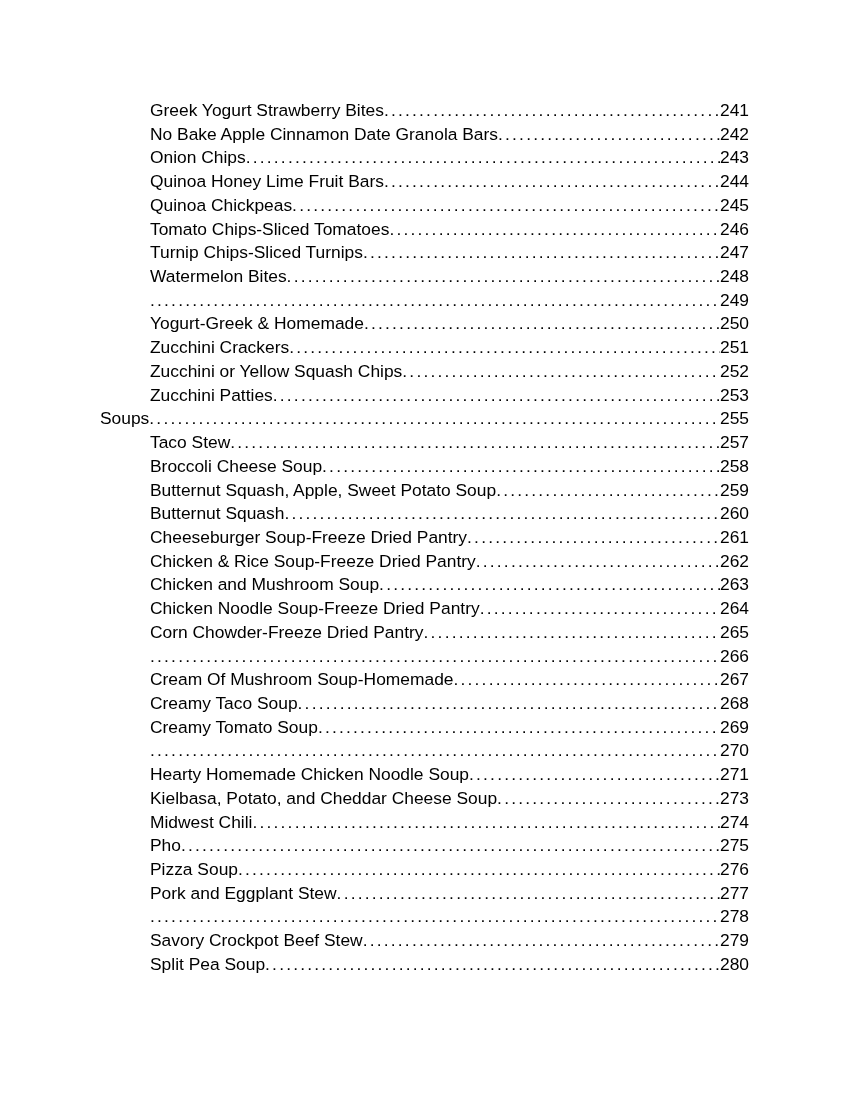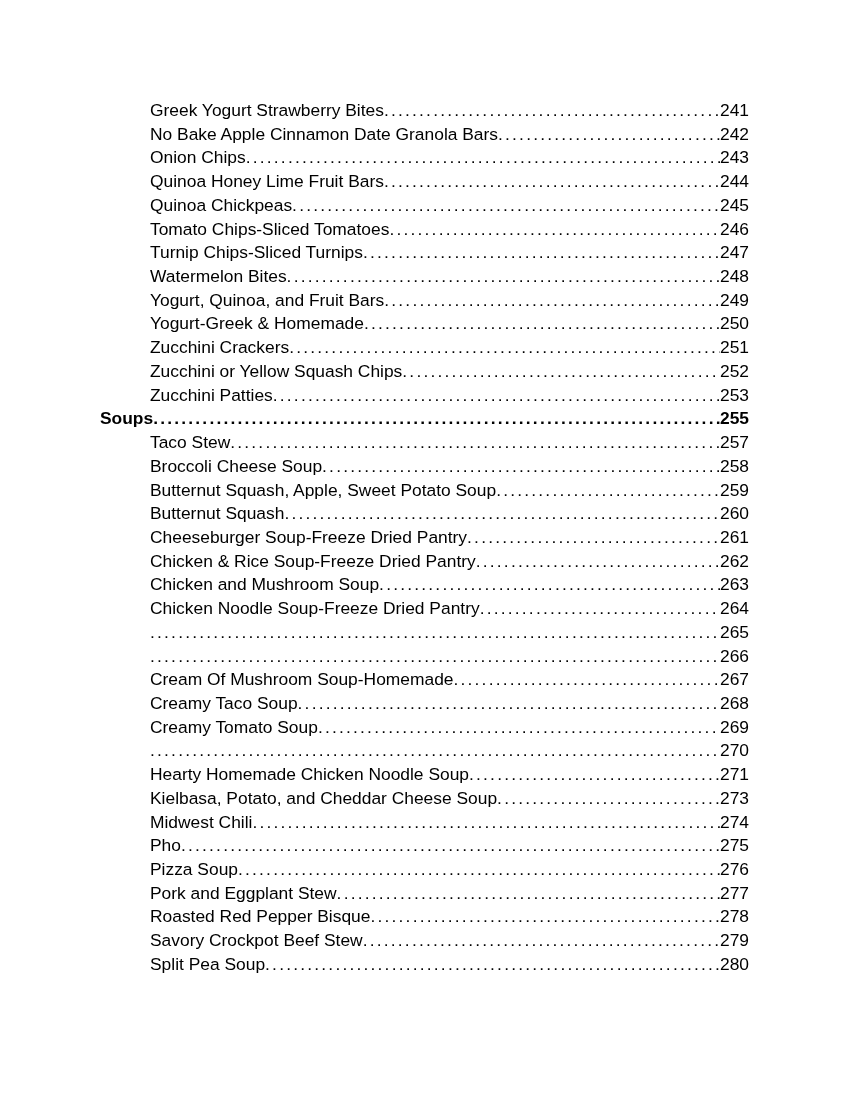--- a/index.html
+++ b/index.html
@@ -27,21 +27,21 @@
     right: 101px;
   }
   .toc-row {
     display: flex;
     align-items: baseline;
     line-height: 23.72px;
     font-size: 17.4px;
     white-space: nowrap;
   }
   .toc-row.level-1 {
-    font-weight: bold;
+    font-weight: normal;
   }
   .toc-row.level-2 {
     padding-left: 50px;
   }
   .toc-label {
     flex: 0 0 auto;
   }
   .toc-dots {
     flex: 1 1 auto;
     overflow: hidden;
@@ -94,21 +94,20 @@
     <span class="toc-label">Turnip Chips-Sliced Turnips</span>
     <span class="toc-dots" aria-hidden="true">........................................................................................................................................................................................................</span>
     <span class="toc-page">247</span>
   </div>
       <div class="toc-row level-2">
     <span class="toc-label">Watermelon Bites</span>
     <span class="toc-dots" aria-hidden="true">........................................................................................................................................................................................................</span>
     <span class="toc-page">248</span>
   </div>
       <div class="toc-row level-2">
-    <span class="toc-label">Yogurt, Quinoa, and Fruit Bars</span>
     <span class="toc-dots" aria-hidden="true">........................................................................................................................................................................................................</span>
     <span class="toc-page">249</span>
   </div>
       <div class="toc-row level-2">
     <span class="toc-label">Yogurt-Greek &amp; Homemade</span>
     <span class="toc-dots" aria-hidden="true">........................................................................................................................................................................................................</span>
     <span class="toc-page">250</span>
   </div>
       <div class="toc-row level-2">
     <span class="toc-label">Zucchini Crackers</span>
@@ -164,20 +163,21 @@
     <span class="toc-label">Chicken and Mushroom Soup</span>
     <span class="toc-dots" aria-hidden="true">........................................................................................................................................................................................................</span>
     <span class="toc-page">263</span>
   </div>
       <div class="toc-row level-2">
     <span class="toc-label">Chicken Noodle Soup-Freeze Dried Pantry</span>
     <span class="toc-dots" aria-hidden="true">........................................................................................................................................................................................................</span>
     <span class="toc-page">264</span>
   </div>
       <div class="toc-row level-2">
+    <span class="toc-label">Corn Chowder-Freeze Dried Pantry</span>
     <span class="toc-dots" aria-hidden="true">........................................................................................................................................................................................................</span>
     <span class="toc-page">265</span>
   </div>
       <div class="toc-row level-2">
     <span class="toc-dots" aria-hidden="true">........................................................................................................................................................................................................</span>
     <span class="toc-page">266</span>
   </div>
       <div class="toc-row level-2">
     <span class="toc-label">Cream Of Mushroom Soup-Homemade</span>
     <span class="toc-dots" aria-hidden="true">........................................................................................................................................................................................................</span>
@@ -221,21 +221,20 @@
     <span class="toc-label">Pizza Soup</span>
     <span class="toc-dots" aria-hidden="true">........................................................................................................................................................................................................</span>
     <span class="toc-page">276</span>
   </div>
       <div class="toc-row level-2">
     <span class="toc-label">Pork and Eggplant Stew</span>
     <span class="toc-dots" aria-hidden="true">........................................................................................................................................................................................................</span>
     <span class="toc-page">277</span>
   </div>
       <div class="toc-row level-2">
-    <span class="toc-label">Roasted Red Pepper Bisque</span>
     <span class="toc-dots" aria-hidden="true">........................................................................................................................................................................................................</span>
     <span class="toc-page">278</span>
   </div>
       <div class="toc-row level-2">
     <span class="toc-label">Savory Crockpot Beef Stew</span>
     <span class="toc-dots" aria-hidden="true">........................................................................................................................................................................................................</span>
     <span class="toc-page">279</span>
   </div>
       <div class="toc-row level-2">
     <span class="toc-label">Split Pea Soup</span>

